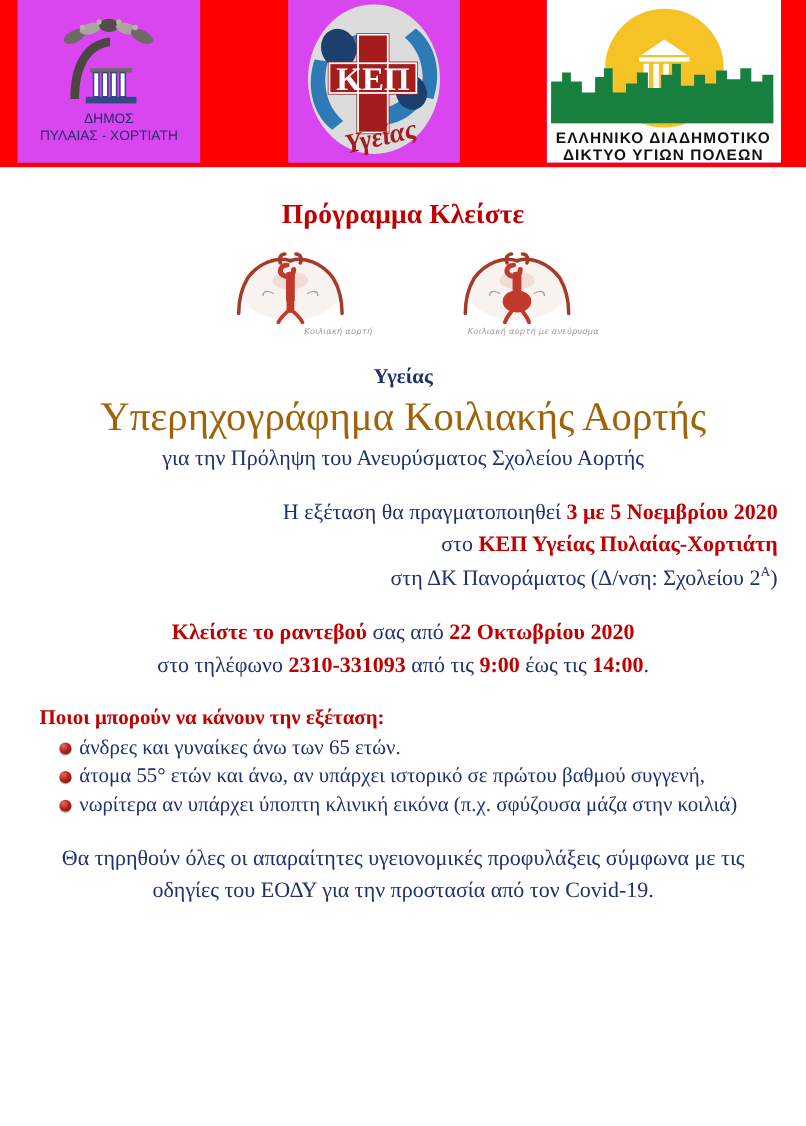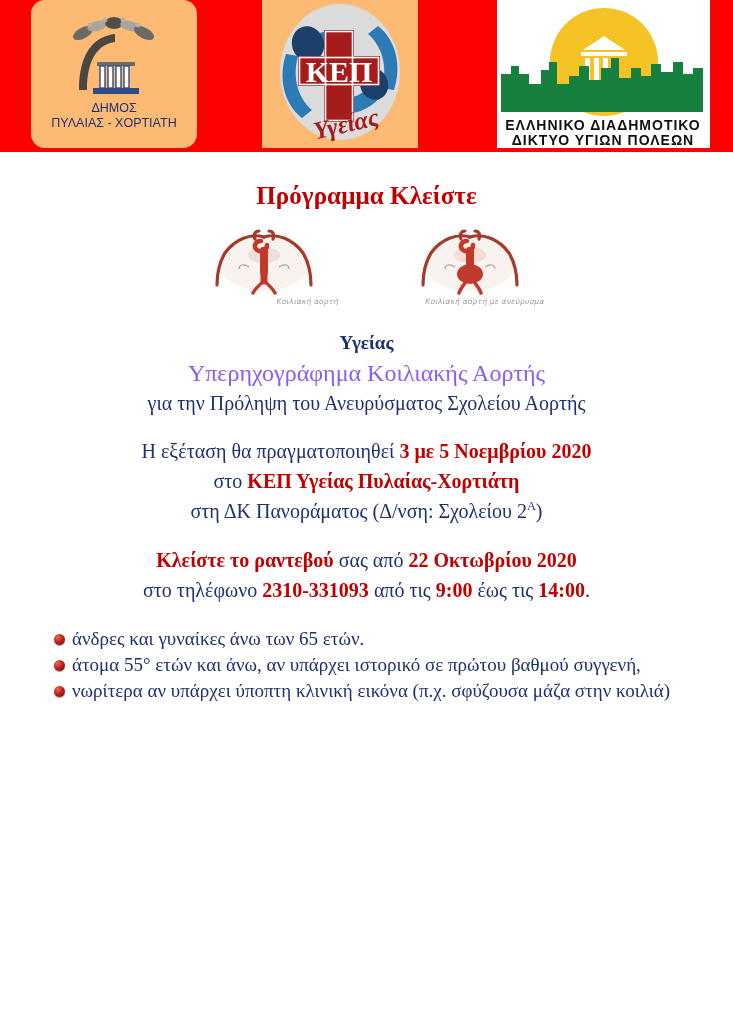--- a/index.html
+++ b/index.html
@@ -21,24 +21,24 @@
   .banner {
     position: relative;
     width: 733px;
     height: 152px;
     background: #fe0000;
     box-sizing: border-box;
   }
   .logo-panel {
     position: absolute;
     top: 0;
-    background: #fdba74;
+    background: #d946ef;
     overflow: hidden;
   }
-  #panel-municipality { left: 31px;  width: 166px; height: 148px; border-radius: 14px; }
+  #panel-municipality { left: 16px;  width: 166px; height: 148px; }
   #panel-kep          { left: 262px; width: 156px; height: 148px; }
   #panel-network      { left: 465px; width: 213px; height: 148px; margin-left: 32px; }
 
   .logo-svg { display: block; width: 100%; height: 100%; }
 
   
   .poster-body {
     position: relative;
     padding: 0 26px;
     text-align: center;
@@ -74,35 +74,36 @@
   }
 
   .free-label {
     margin-top: 26px;
     font-weight: bold;
     font-size: 19px;
     color: #1f3070;
   }
   .headline {
     margin-top: 6px;
-    color: #8b5cf6;
-    font-size: 24px;
+    color: #a16207;
+    font-size: 37px;
     line-height: 1.1;
   }
   .sub-line {
     font-size: 20px;
     line-height: 1.38;
     margin-top: 4px;
     color: #1f3070;
   }
 
   .info-block {
     margin-top: 20px;
     font-size: 20px;
     line-height: 1.48;
+    text-align: right;
   }
   .info-block .red { color: #c00000; font-weight: bold; }
 
   .booking-block {
     margin-top: 20px;
     font-size: 20px;
     line-height: 1.48;
   }
   .booking-block .red { color: #c00000; font-weight: bold; }
 
@@ -322,20 +323,22 @@
   <div class="booking-block">
     <div>
       <span class="red">Κλείστε το ραντεβού</span><span> σας από </span><span class="red">22 Οκτωβρίου 2020</span>
     </div>
     <div>
       <span>στο τηλέφωνο </span><span class="red">2310-331093</span><span> από τις </span><span class="red">9:00</span><span> έως τις </span><span class="red">14:00</span><span>.</span>
     </div>
   </div>
 
   <div class="eligibility">
+    <div class="eligibility-title">Ποιοι μπορούν να κάνουν την εξέταση:</div>
     <ul class="bullet-list">
       <li class="bullet-item">άνδρες και γυναίκες άνω των 65 ετών.</li>
       <li class="bullet-item">άτομα 55° ετών και άνω, αν υπάρχει ιστορικό σε πρώτου βαθμού συγγενή,</li>
       <li class="bullet-item">νωρίτερα αν υπάρχει ύποπτη κλινική εικόνα (π.χ. σφύζουσα μάζα στην κοιλιά)</li>
     </ul>
   </div>
 
+  <div class="covid-note">Θα τηρηθούν όλες οι απαραίτητες υγειονομικές προφυλάξεις σύμφωνα με τις οδηγίες του ΕΟΔΥ για την προστασία από τον Covid-19.</div>
 </div>
 
 </body></html>

